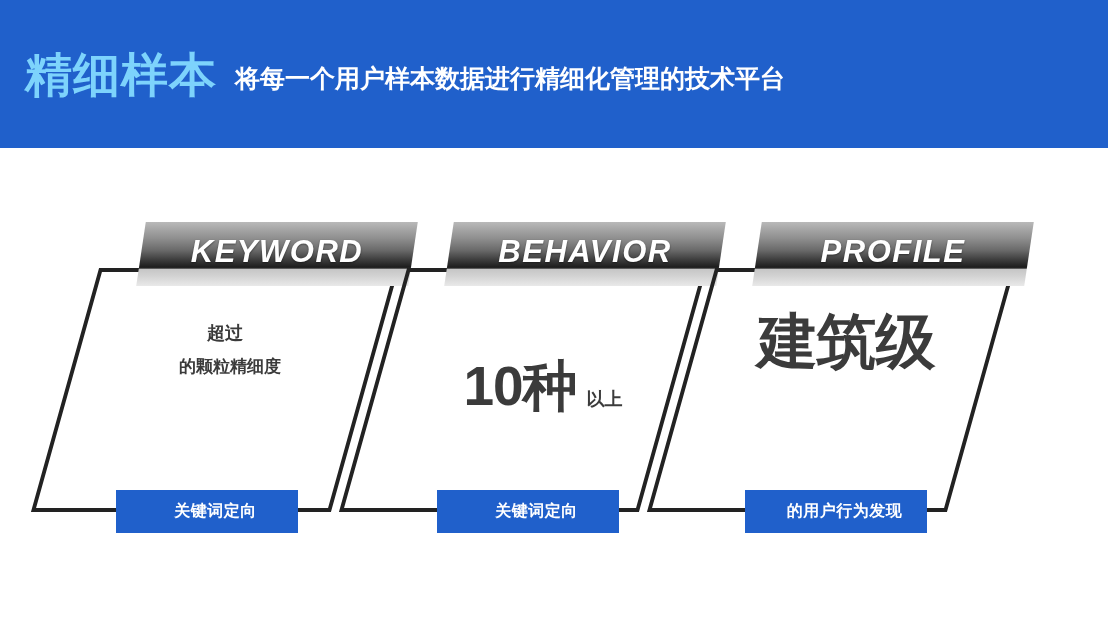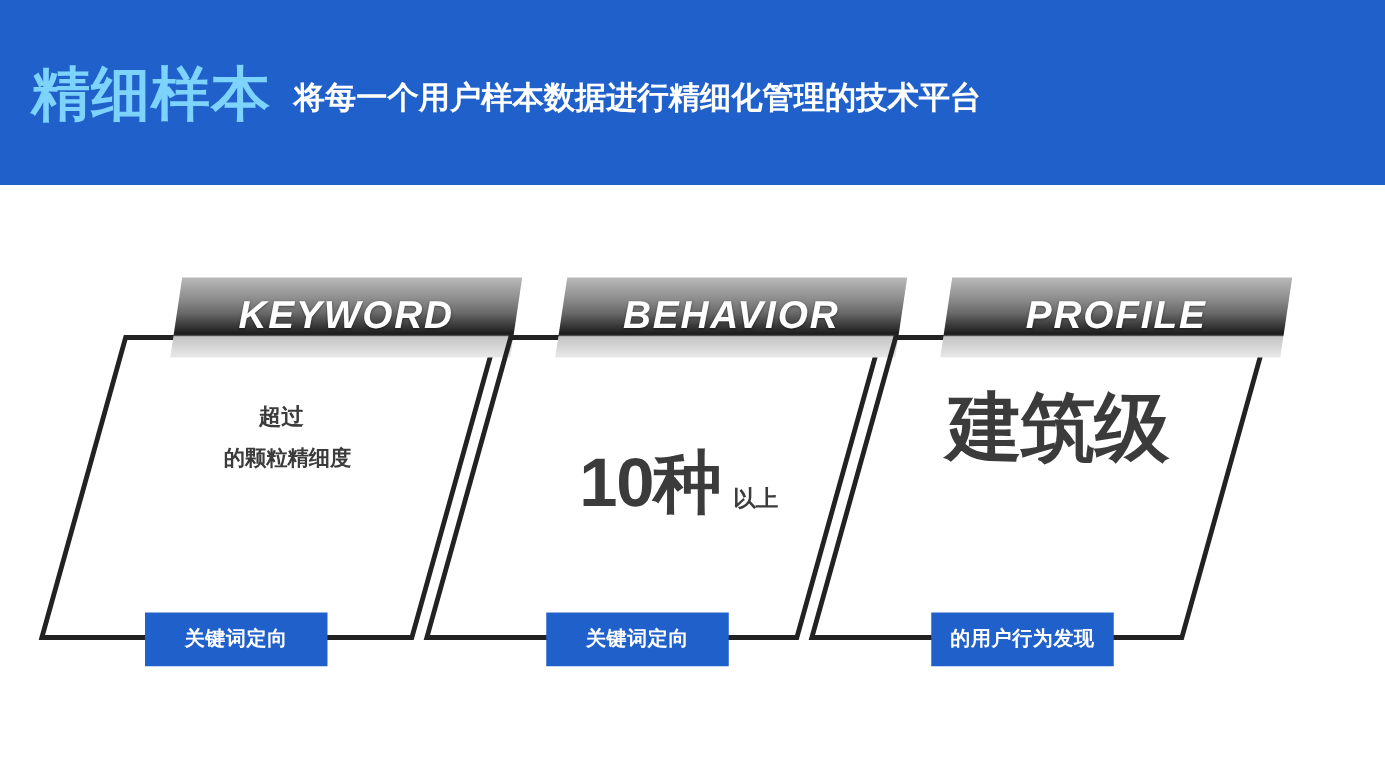--- a/index.html
+++ b/index.html
@@ -158,30 +158,31 @@
 
   #card-1 .card-stat { top: 173px; }
   #card-2 .card-stat { top: 189px; margin-top: 22px; }
   #card-3 .card-stat { top: 164px; }
   #card-3 .stat-big { font-size: 60px; }
 
   
   .card-tag {
     position: absolute;
     top: 342px;
-    width: 146px;
+    width: 165px;
     height: 43px;
     background: #2060cb;
     display: flex;
     align-items: center;
     justify-content: center;
     color: #ffffff;
     font-size: 16px;
     font-weight: bold;
     letter-spacing: 0.5px;
+    padding-left: 17px;
   }
   #card-1 .card-tag { left: 76px; }
   #card-2 .card-tag { left: 89px; }
   #card-3 .card-tag { left: 89px; }
 </style>
 </head>
 <body>
 
 <div id="header-band">
   <div id="header-title">精细样本</div>

